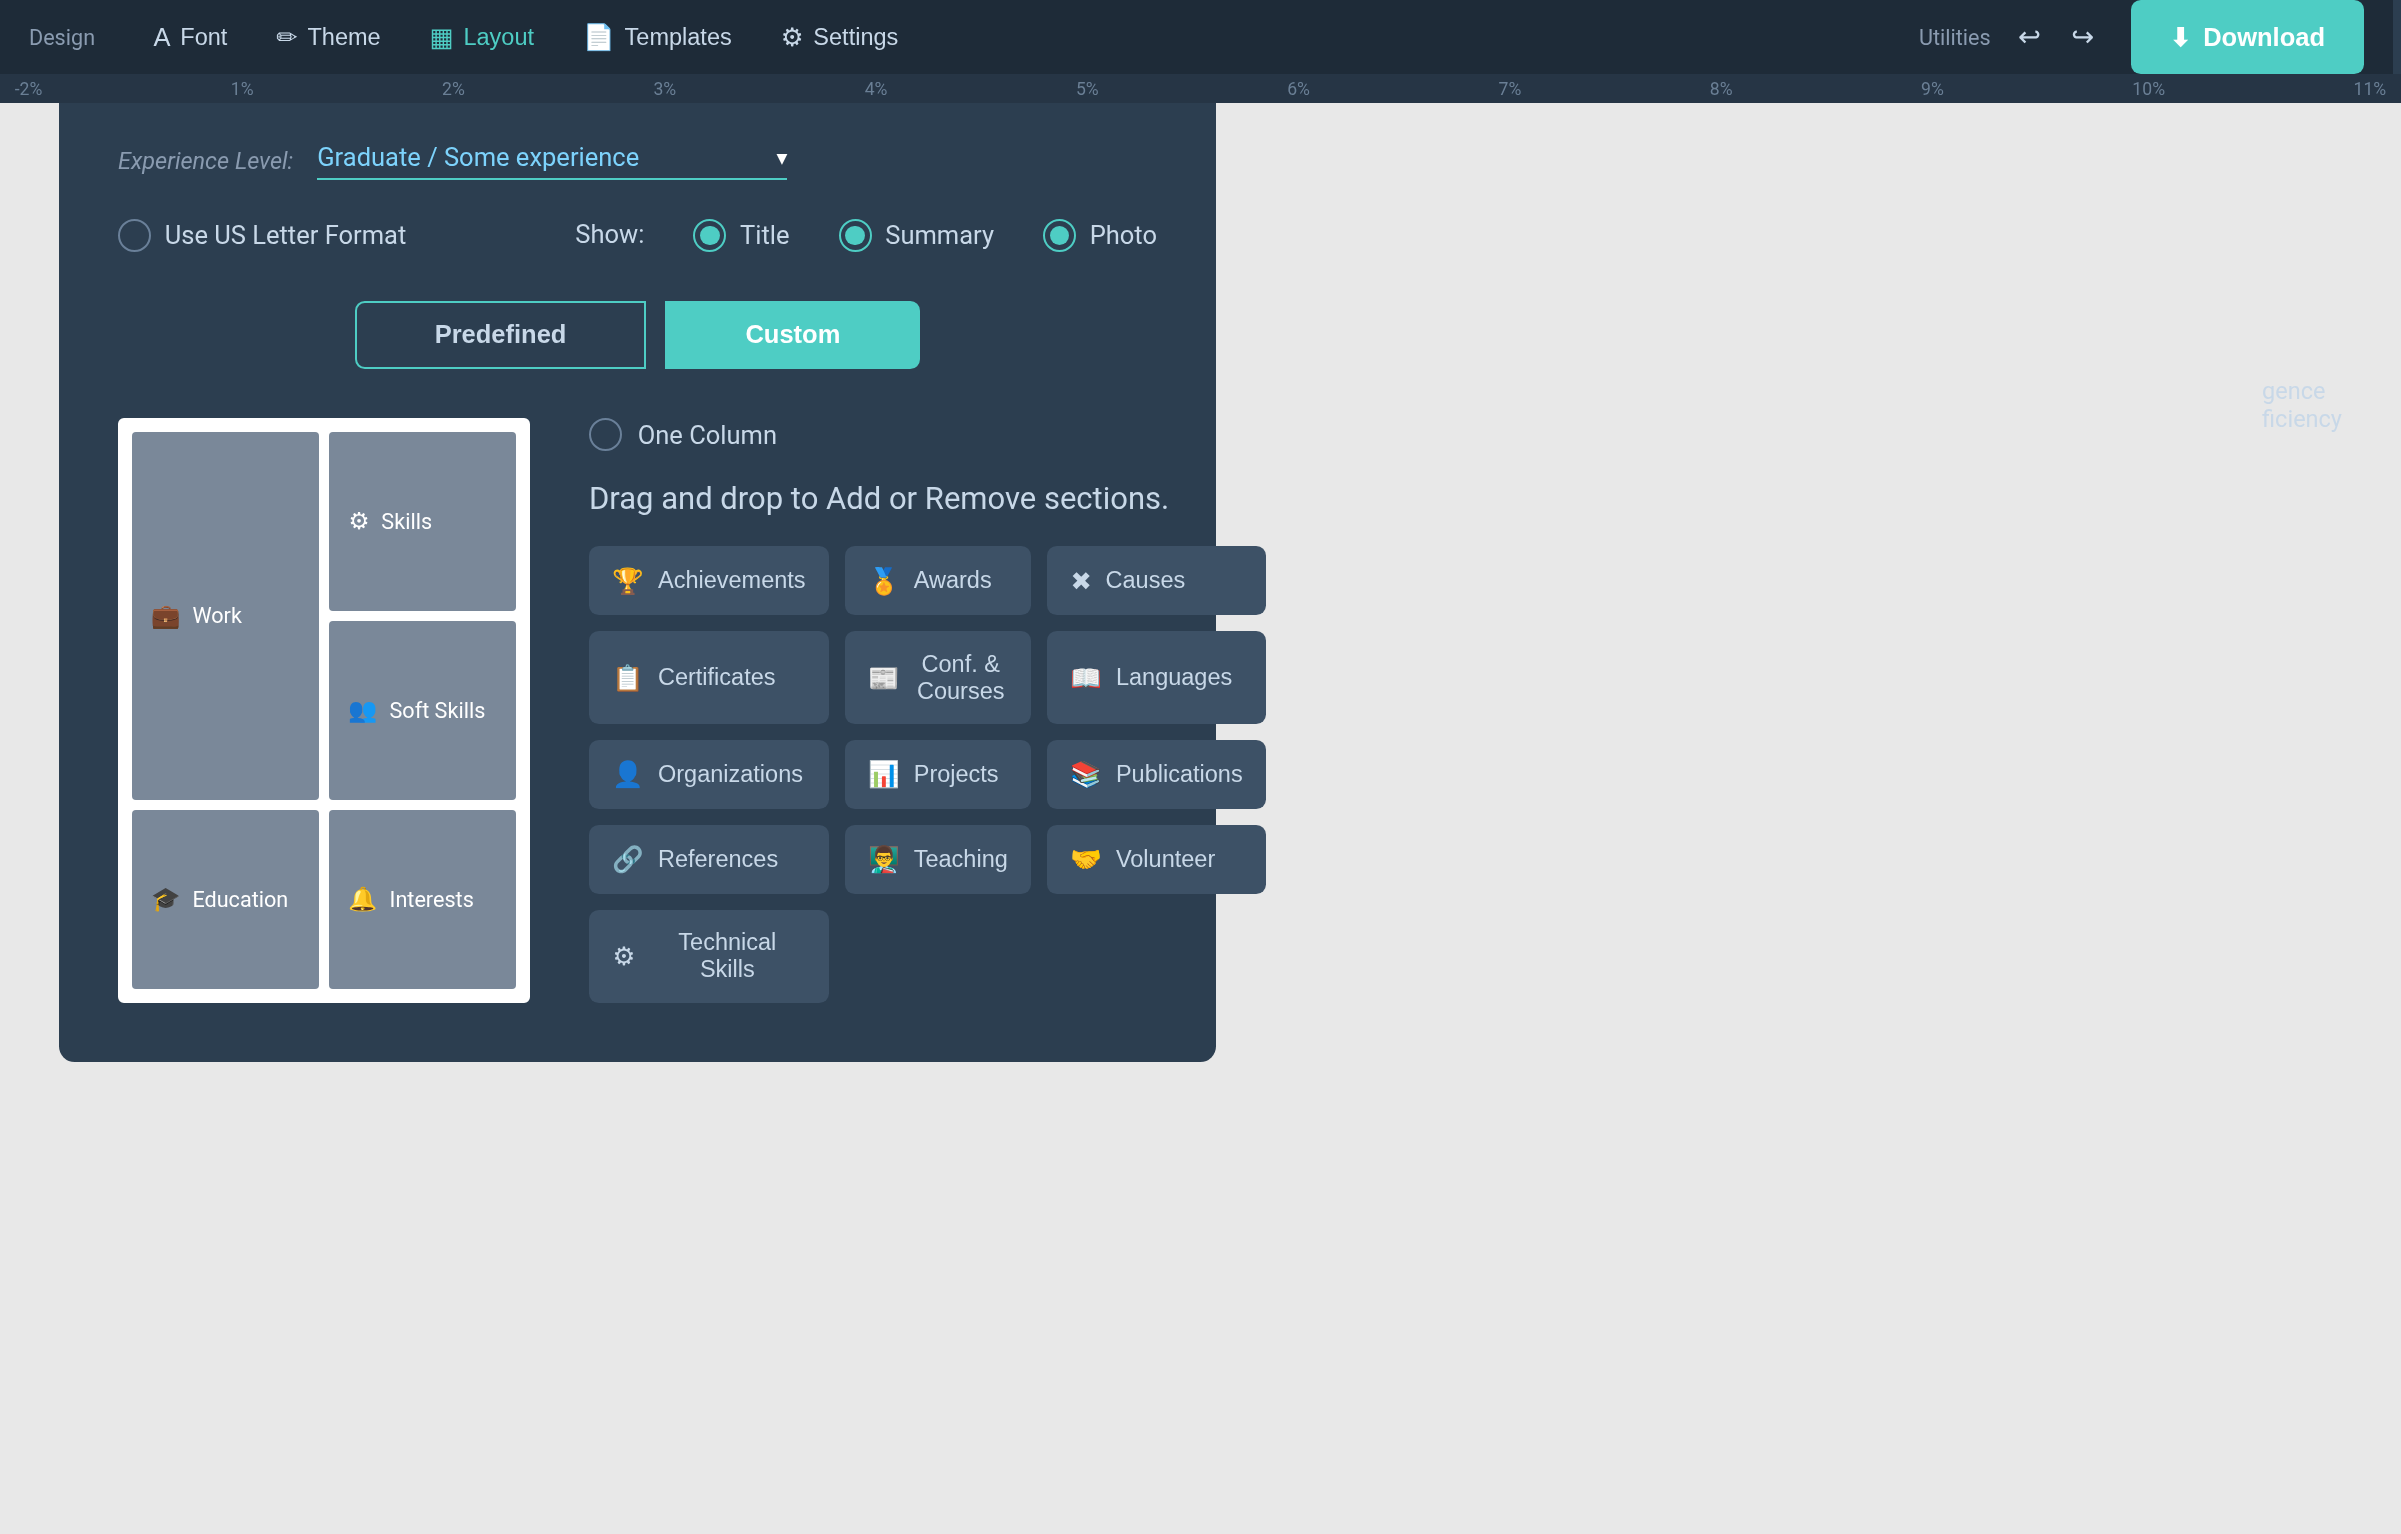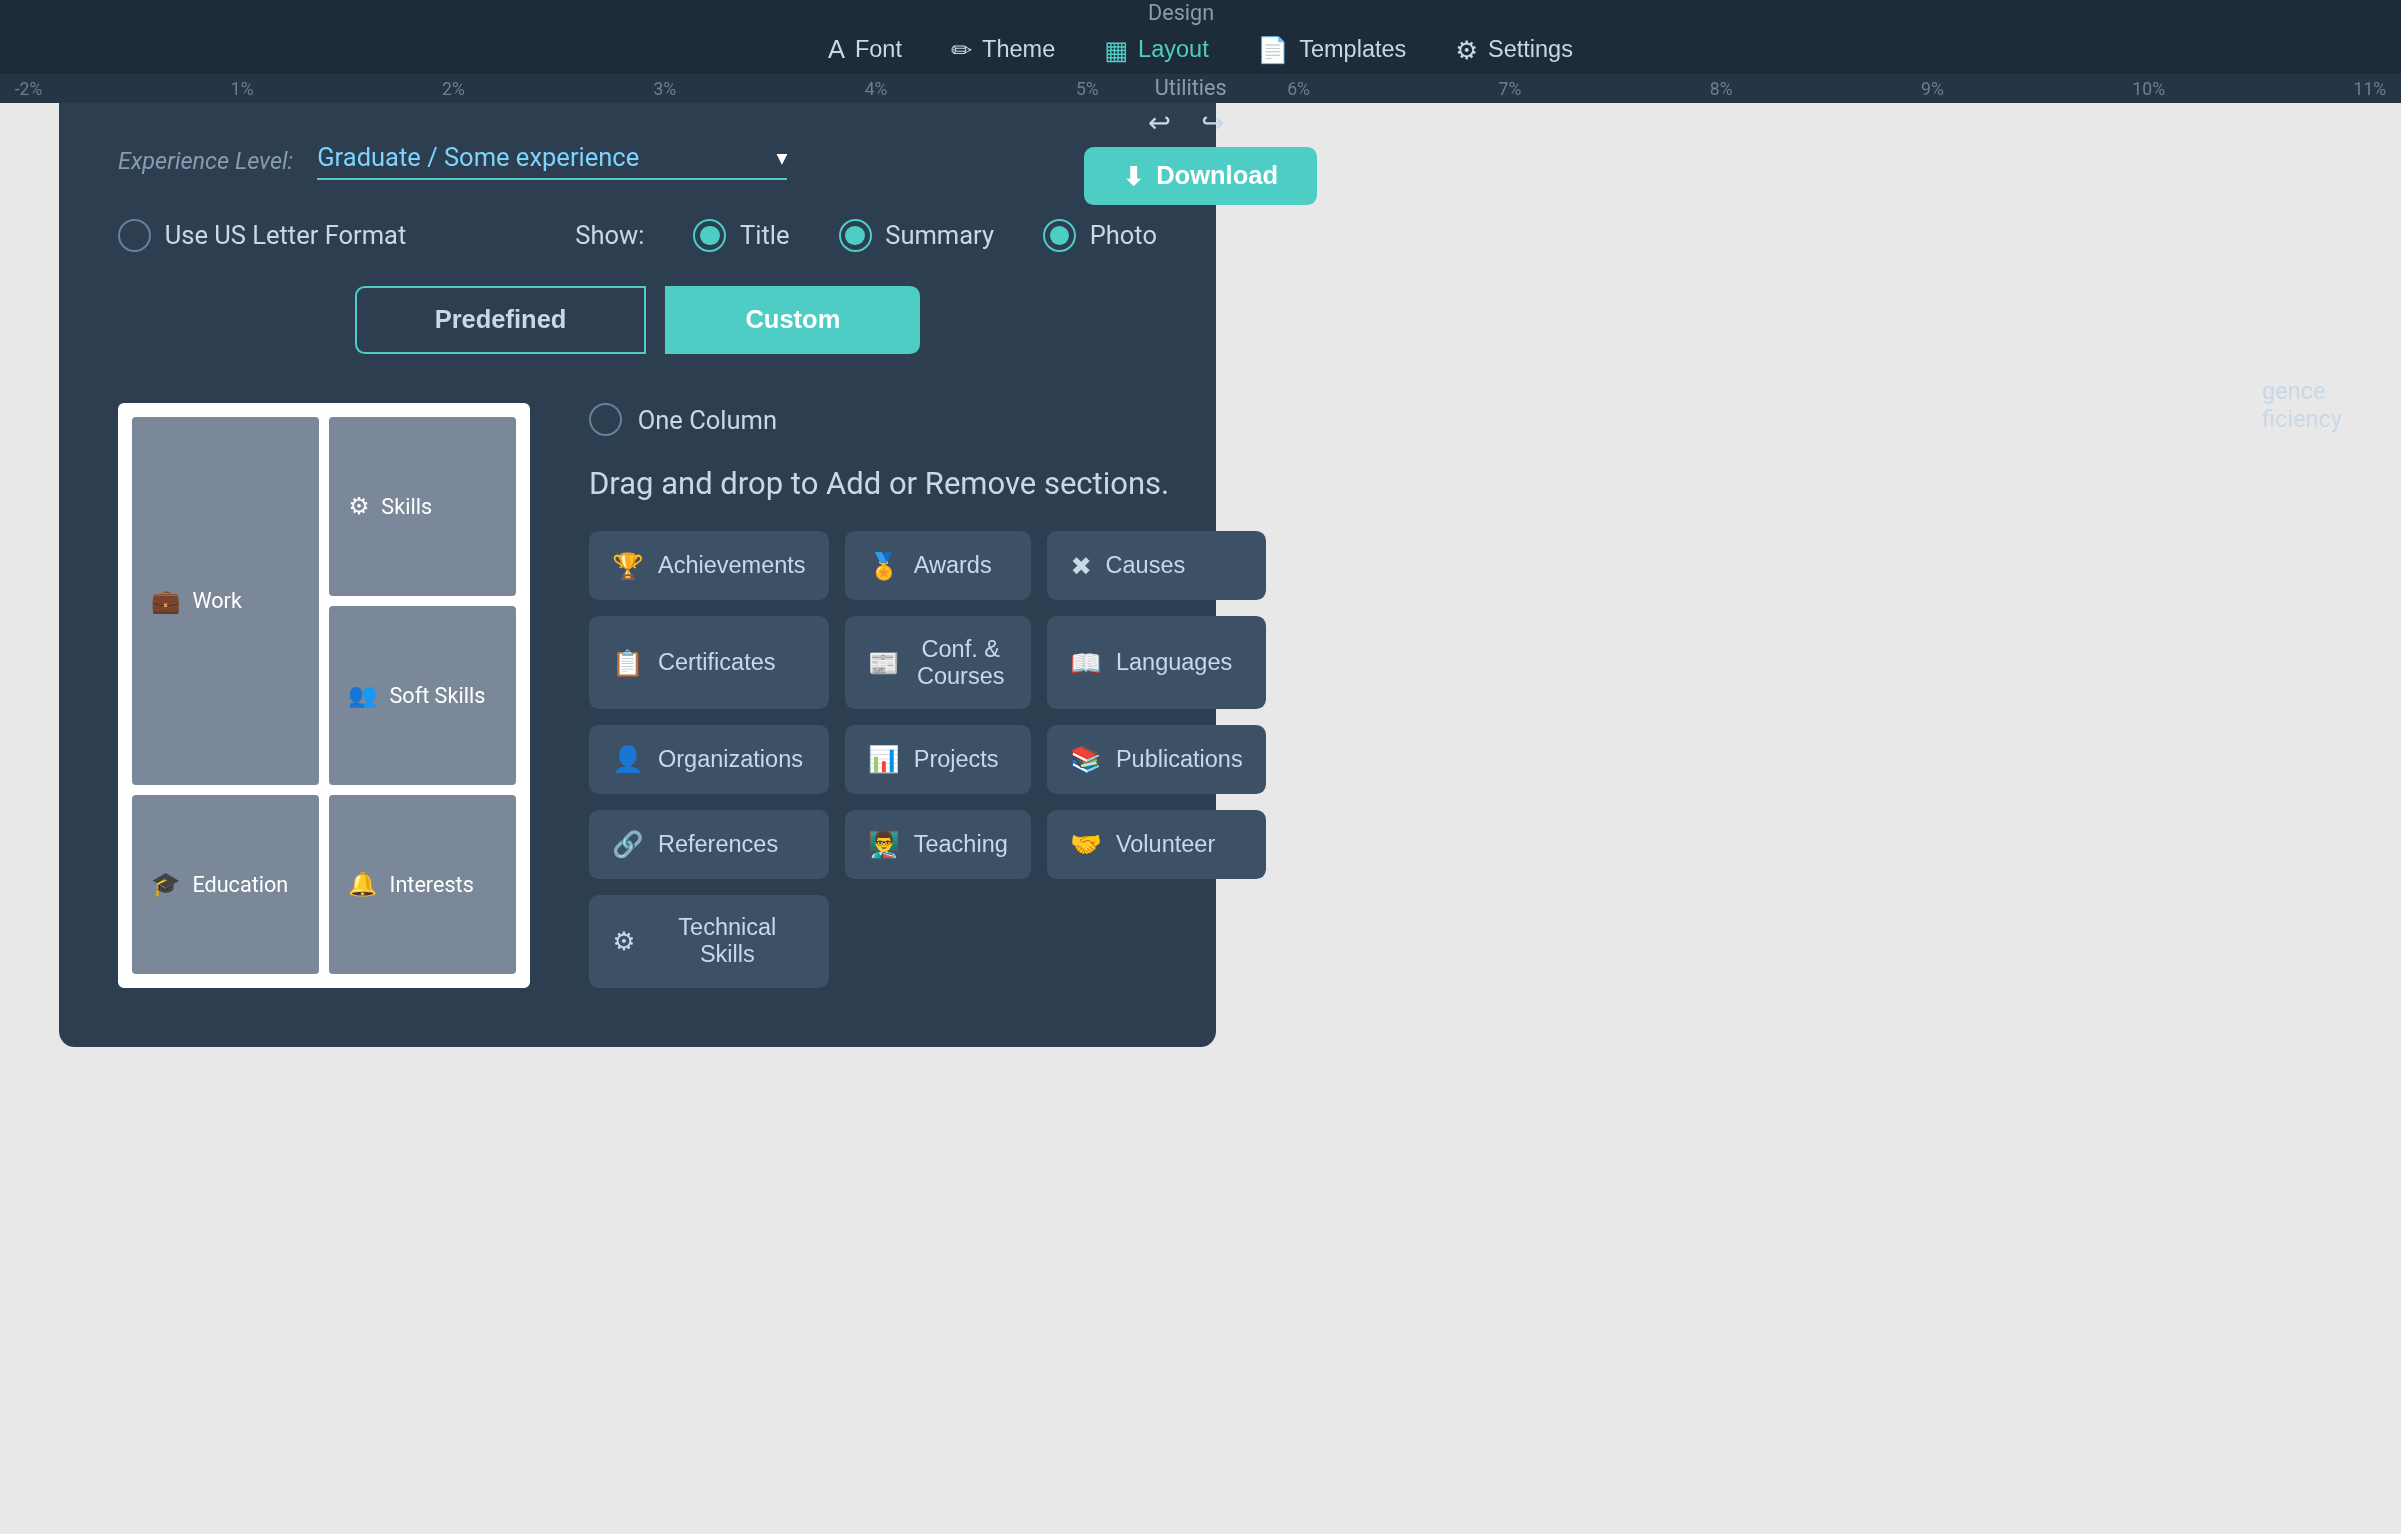--- a/index.html
+++ b/index.html
@@ -8,28 +8,27 @@
       background: #2c3e50;
       width: 2401px;
       height: 1535px;
       overflow: hidden;
       position: relative;
     }
 
     
     .toolbar {
       position: absolute;
-      top: 0; left: 0; right: 0;
+      top: 0; left: 0; right: 8px;
       height: 74px;
       background: #1e2b38;
       display: flex;
       align-items: center;
       padding: 0 29px;
       z-index: 100;
-      flex-direction: column;
     }
     .toolbar-group {
       display: flex;
       align-items: center;
       gap: 9.8px;
     }
     .toolbar-label {
       color: #8a9bb0;
       font-size: 21.6px;
       margin-right: 9.8px;
@@ -144,23 +143,23 @@
       font-size: 25.5px;
     }
     .field-select-arrow {
       color: #ffffff;
       font-size: 21.6px;
     }
 
     
     .options-row {
       display: flex;
-      align-items: center;
+      align-items: flex-start;
       gap: 49px;
-      margin-bottom: 34px;
+      margin-bottom: 49px;
     }
     .radio-opt {
       display: flex;
       align-items: center;
       gap: 13.7px;
       cursor: pointer;
     }
     .radio-circle {
       width: 33px; height: 33px;
       border-radius: 50%;

